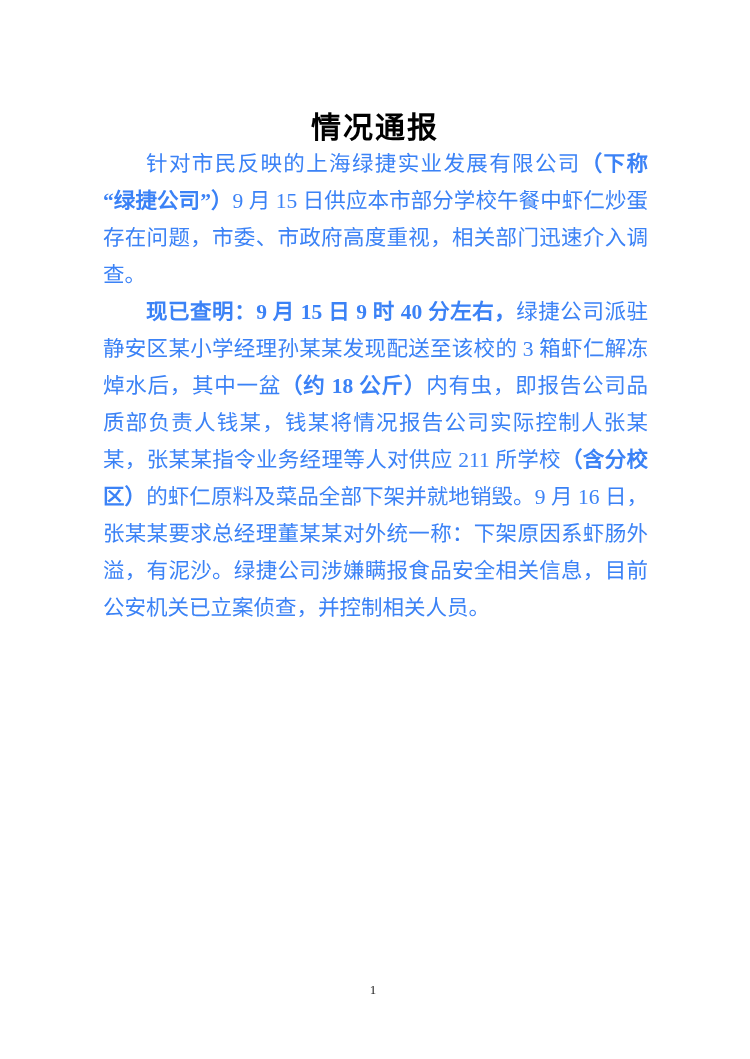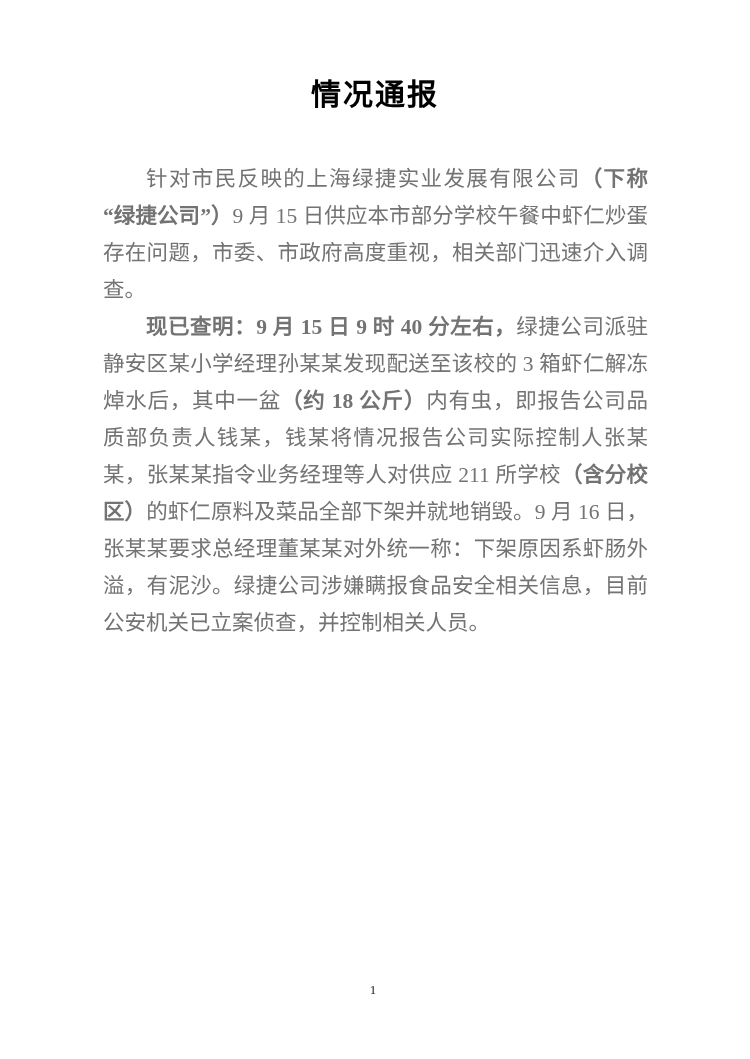--- a/index.html
+++ b/index.html
@@ -10,38 +10,37 @@
   .page {
     position: relative;
     width: 750px;
     height: 1059px;
     background: #ffffff;
     overflow: hidden;
     margin: 0 auto;
   }
   .doc-title {
     margin: 0;
-    padding-top: 77px;
+    padding-top: 110px;
     font-family: "Liberation Sans", sans-serif;
     font-weight: 700;
     font-size: 30px;
     line-height: 36px;
     letter-spacing: 2px;
     text-align: center;
     color: #000000;
   }
   .doc-body {
     box-sizing: content-box;
     width: 545px;
     margin-left: 103px;
-    margin-top: 48px;
     font-family: "Liberation Serif", serif;
     font-size: 21.5px;
     line-height: 37px;
-    color: #737373;
+    color: #3b82f6;
     text-align: justify;
     text-justify: inter-character;
   }
   .para {
     margin: 0;
     padding: 0;
     text-indent: 2em;
     word-break: break-all;
   }
   .seg { font-weight: 400; }

